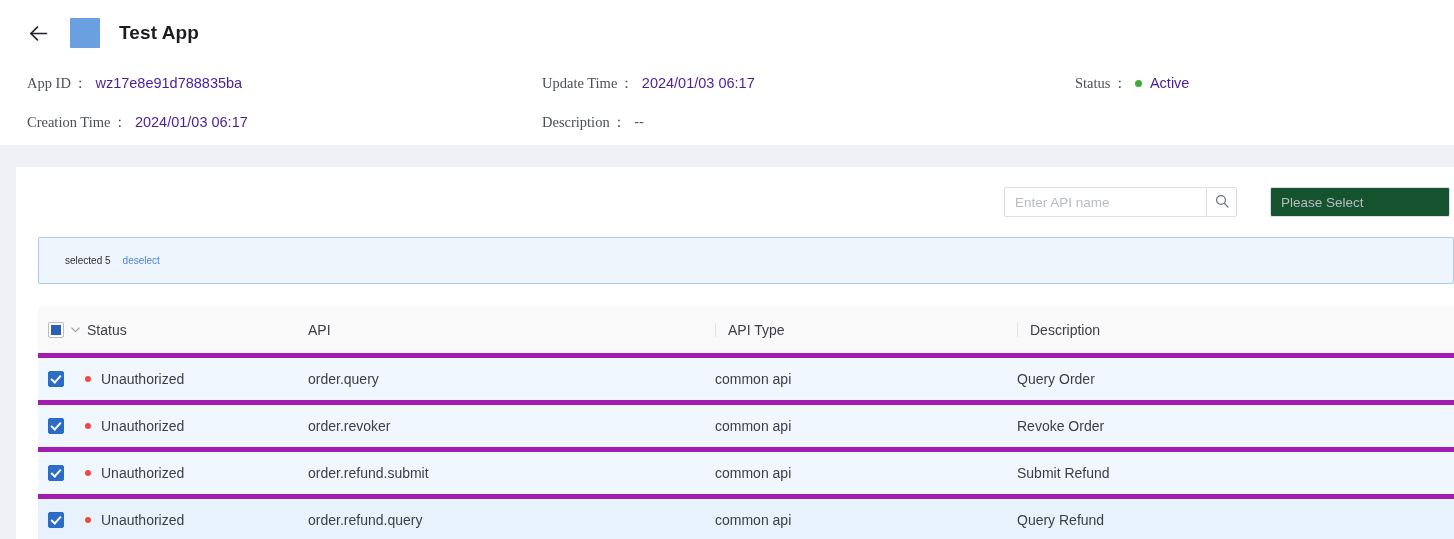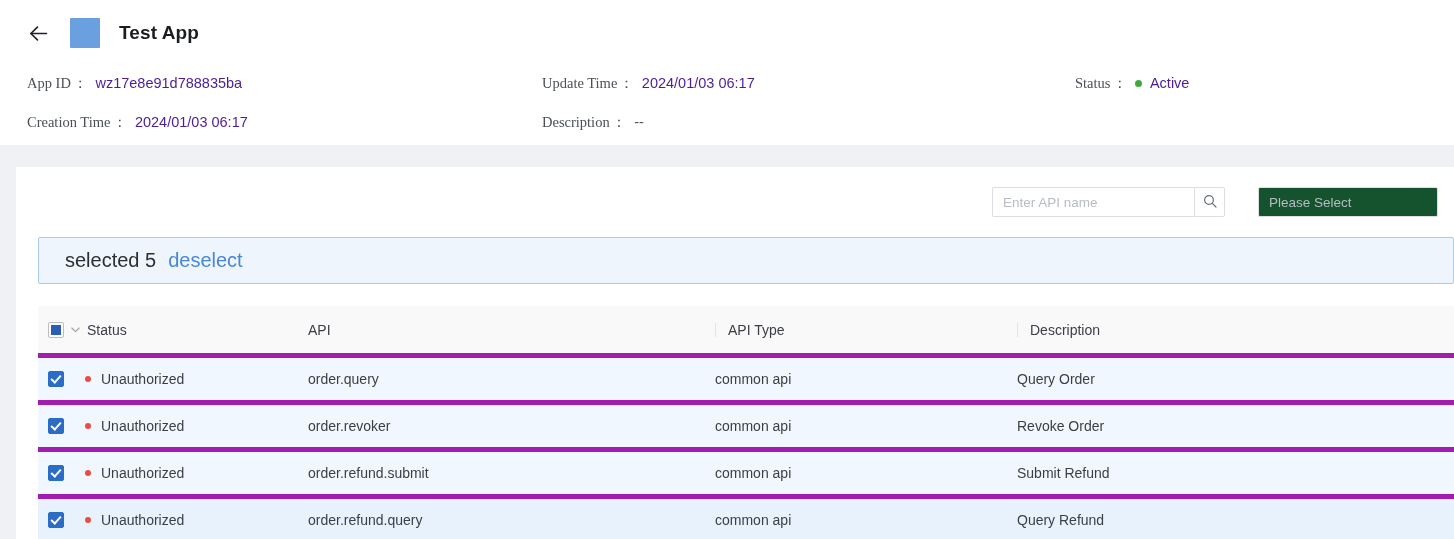--- a/index.html
+++ b/index.html
@@ -119,21 +119,21 @@
     box-sizing: border-box;
     position: relative;
     padding: 0 0 0 0;
   }
 
   .filter-bar {
     height: 70px;
     display: flex;
     align-items: center;
     justify-content: flex-end;
-    padding-right: 16px;
+    padding-right: 4px;
     box-sizing: border-box;
   }
   .search-group {
     display: flex;
     align-items: stretch;
     height: 30px;
   }
   .search-input {
     width: 202px;
     height: 30px;
@@ -182,21 +182,21 @@
   .sel-banner {
     margin-left: 22px;
     height: 47px;
     background: #eef5fd;
     border: 1px solid #a8cbe8;
     border-radius: 2px;
     box-sizing: border-box;
     display: flex;
     align-items: center;
     padding-left: 26px;
-    font-size: 20px;
+    font-size: 10px;
     color: #2b2e34;
   }
   .sel-banner .count { color: #2b2e34; }
   .sel-banner .deselect {
     color: #4a86d6;
     margin-left: 12px;
     cursor: pointer;
   }
 
   

